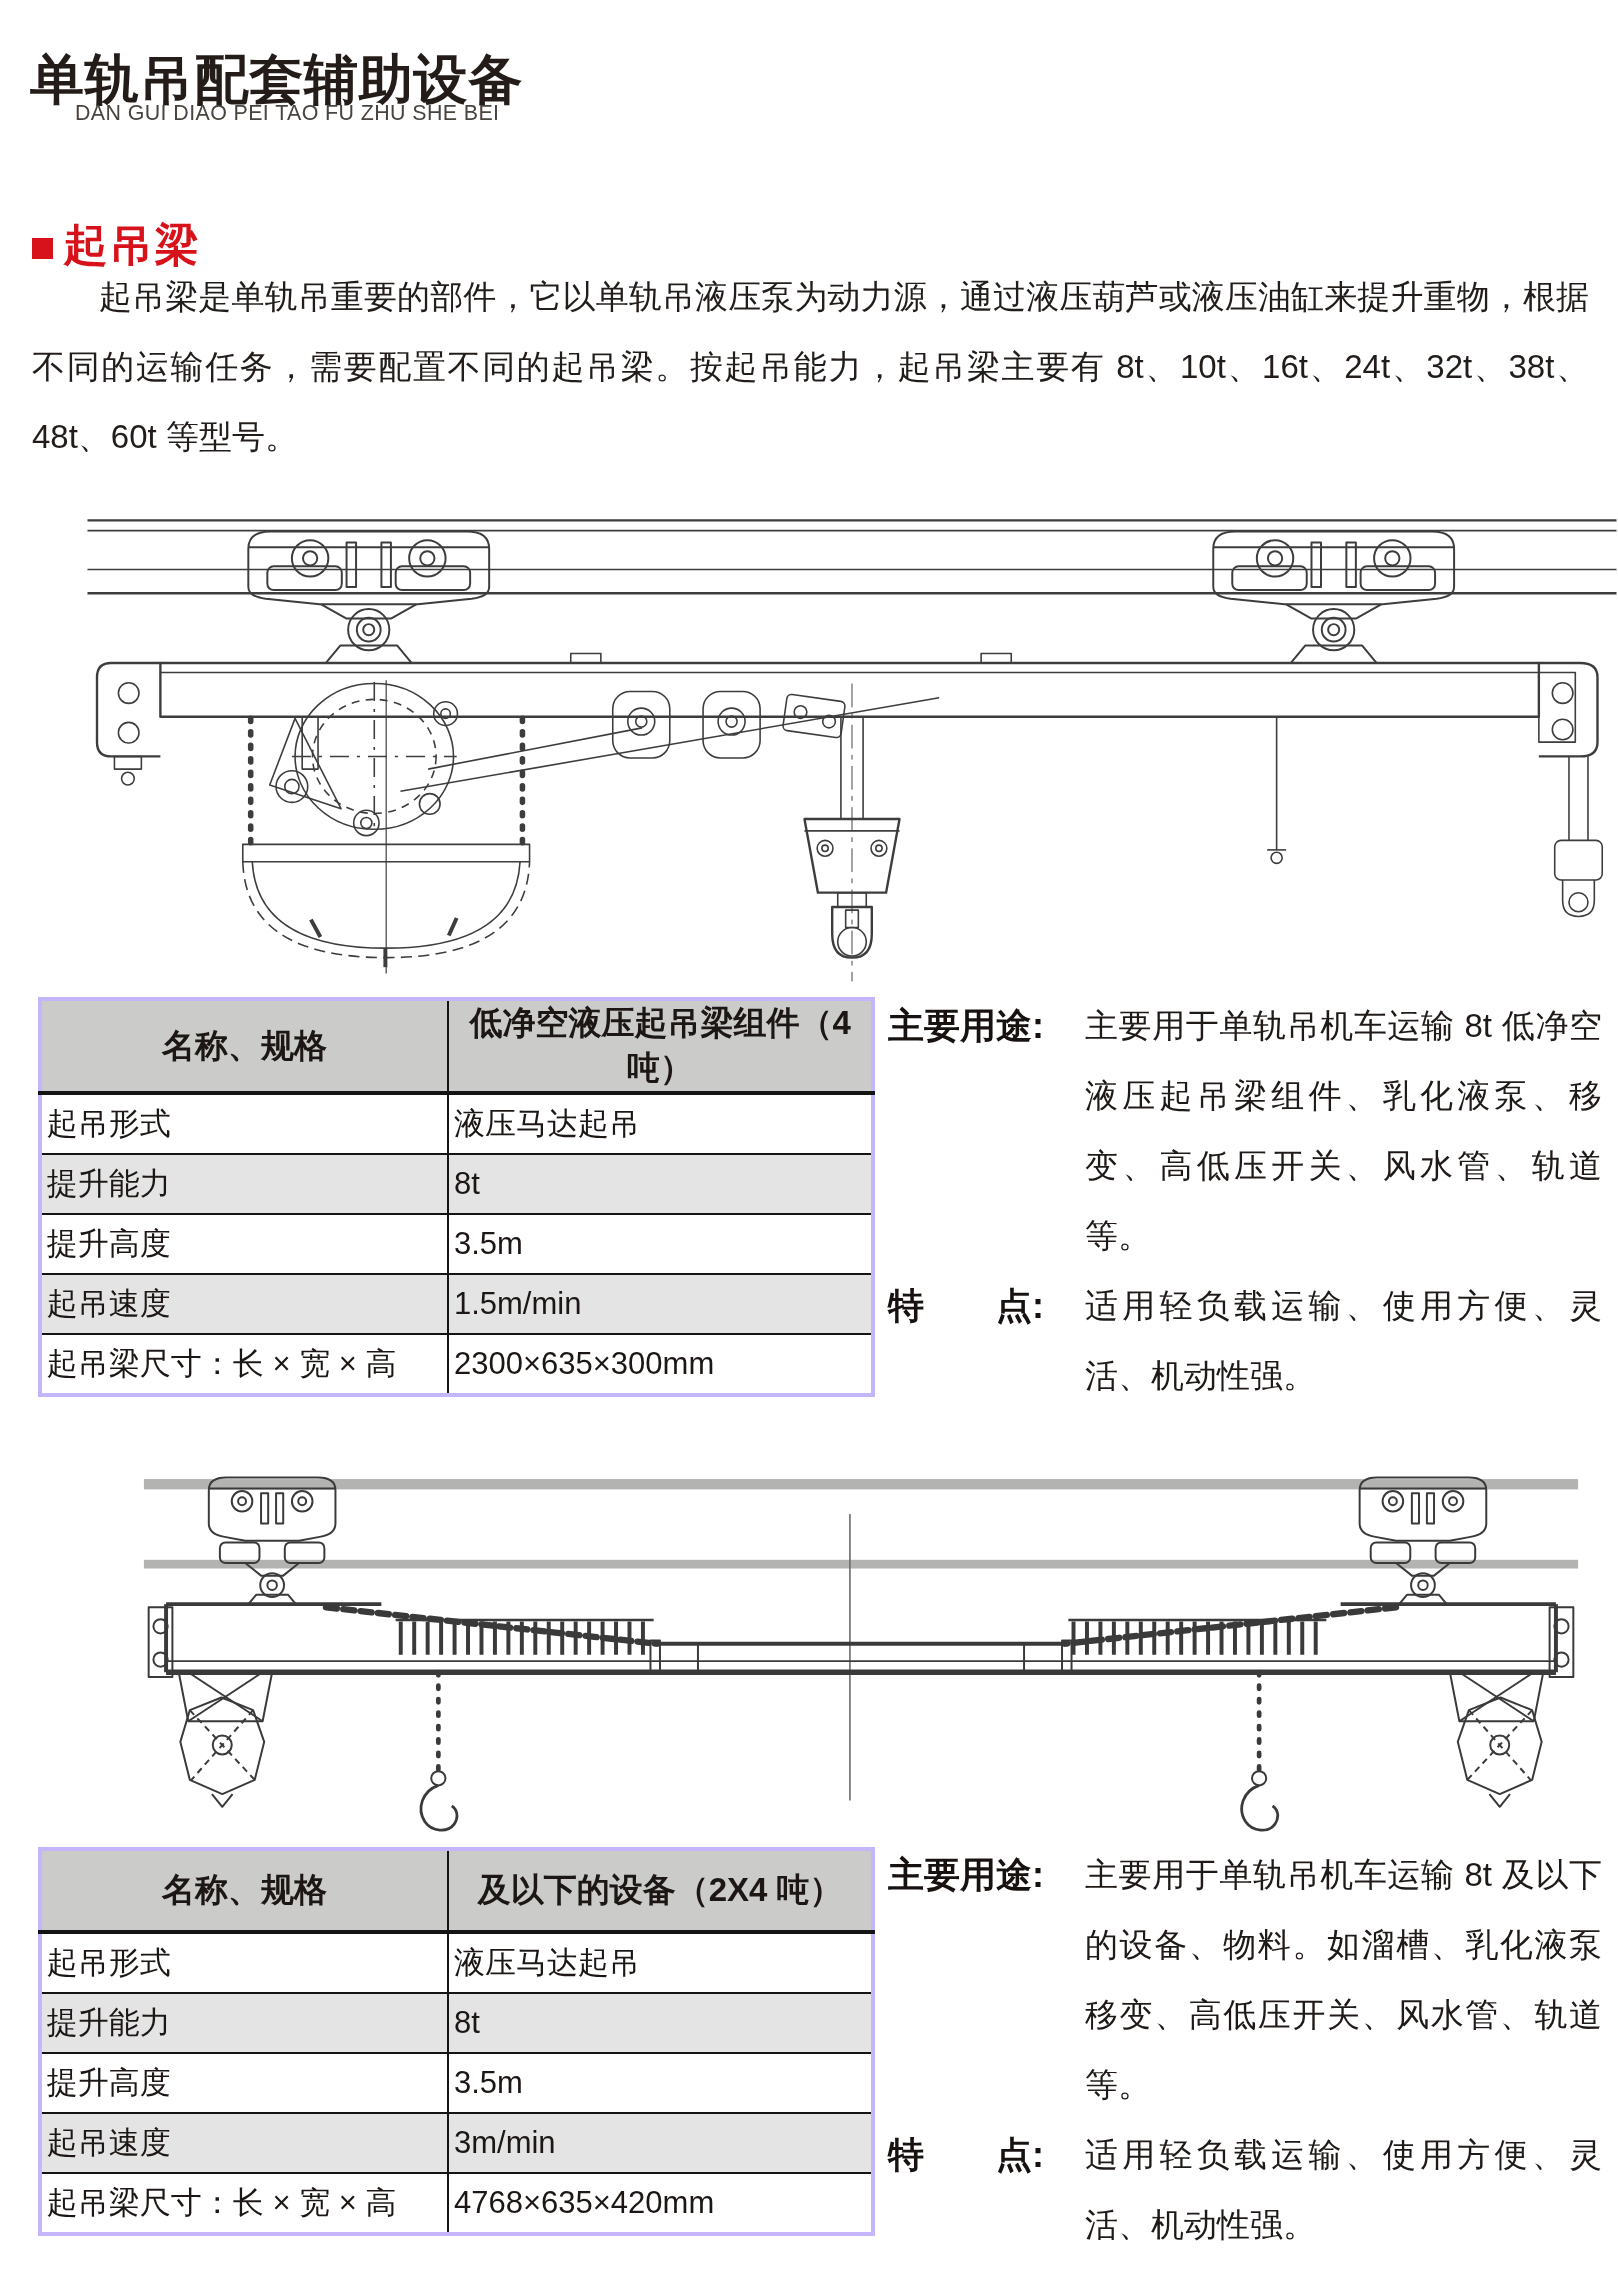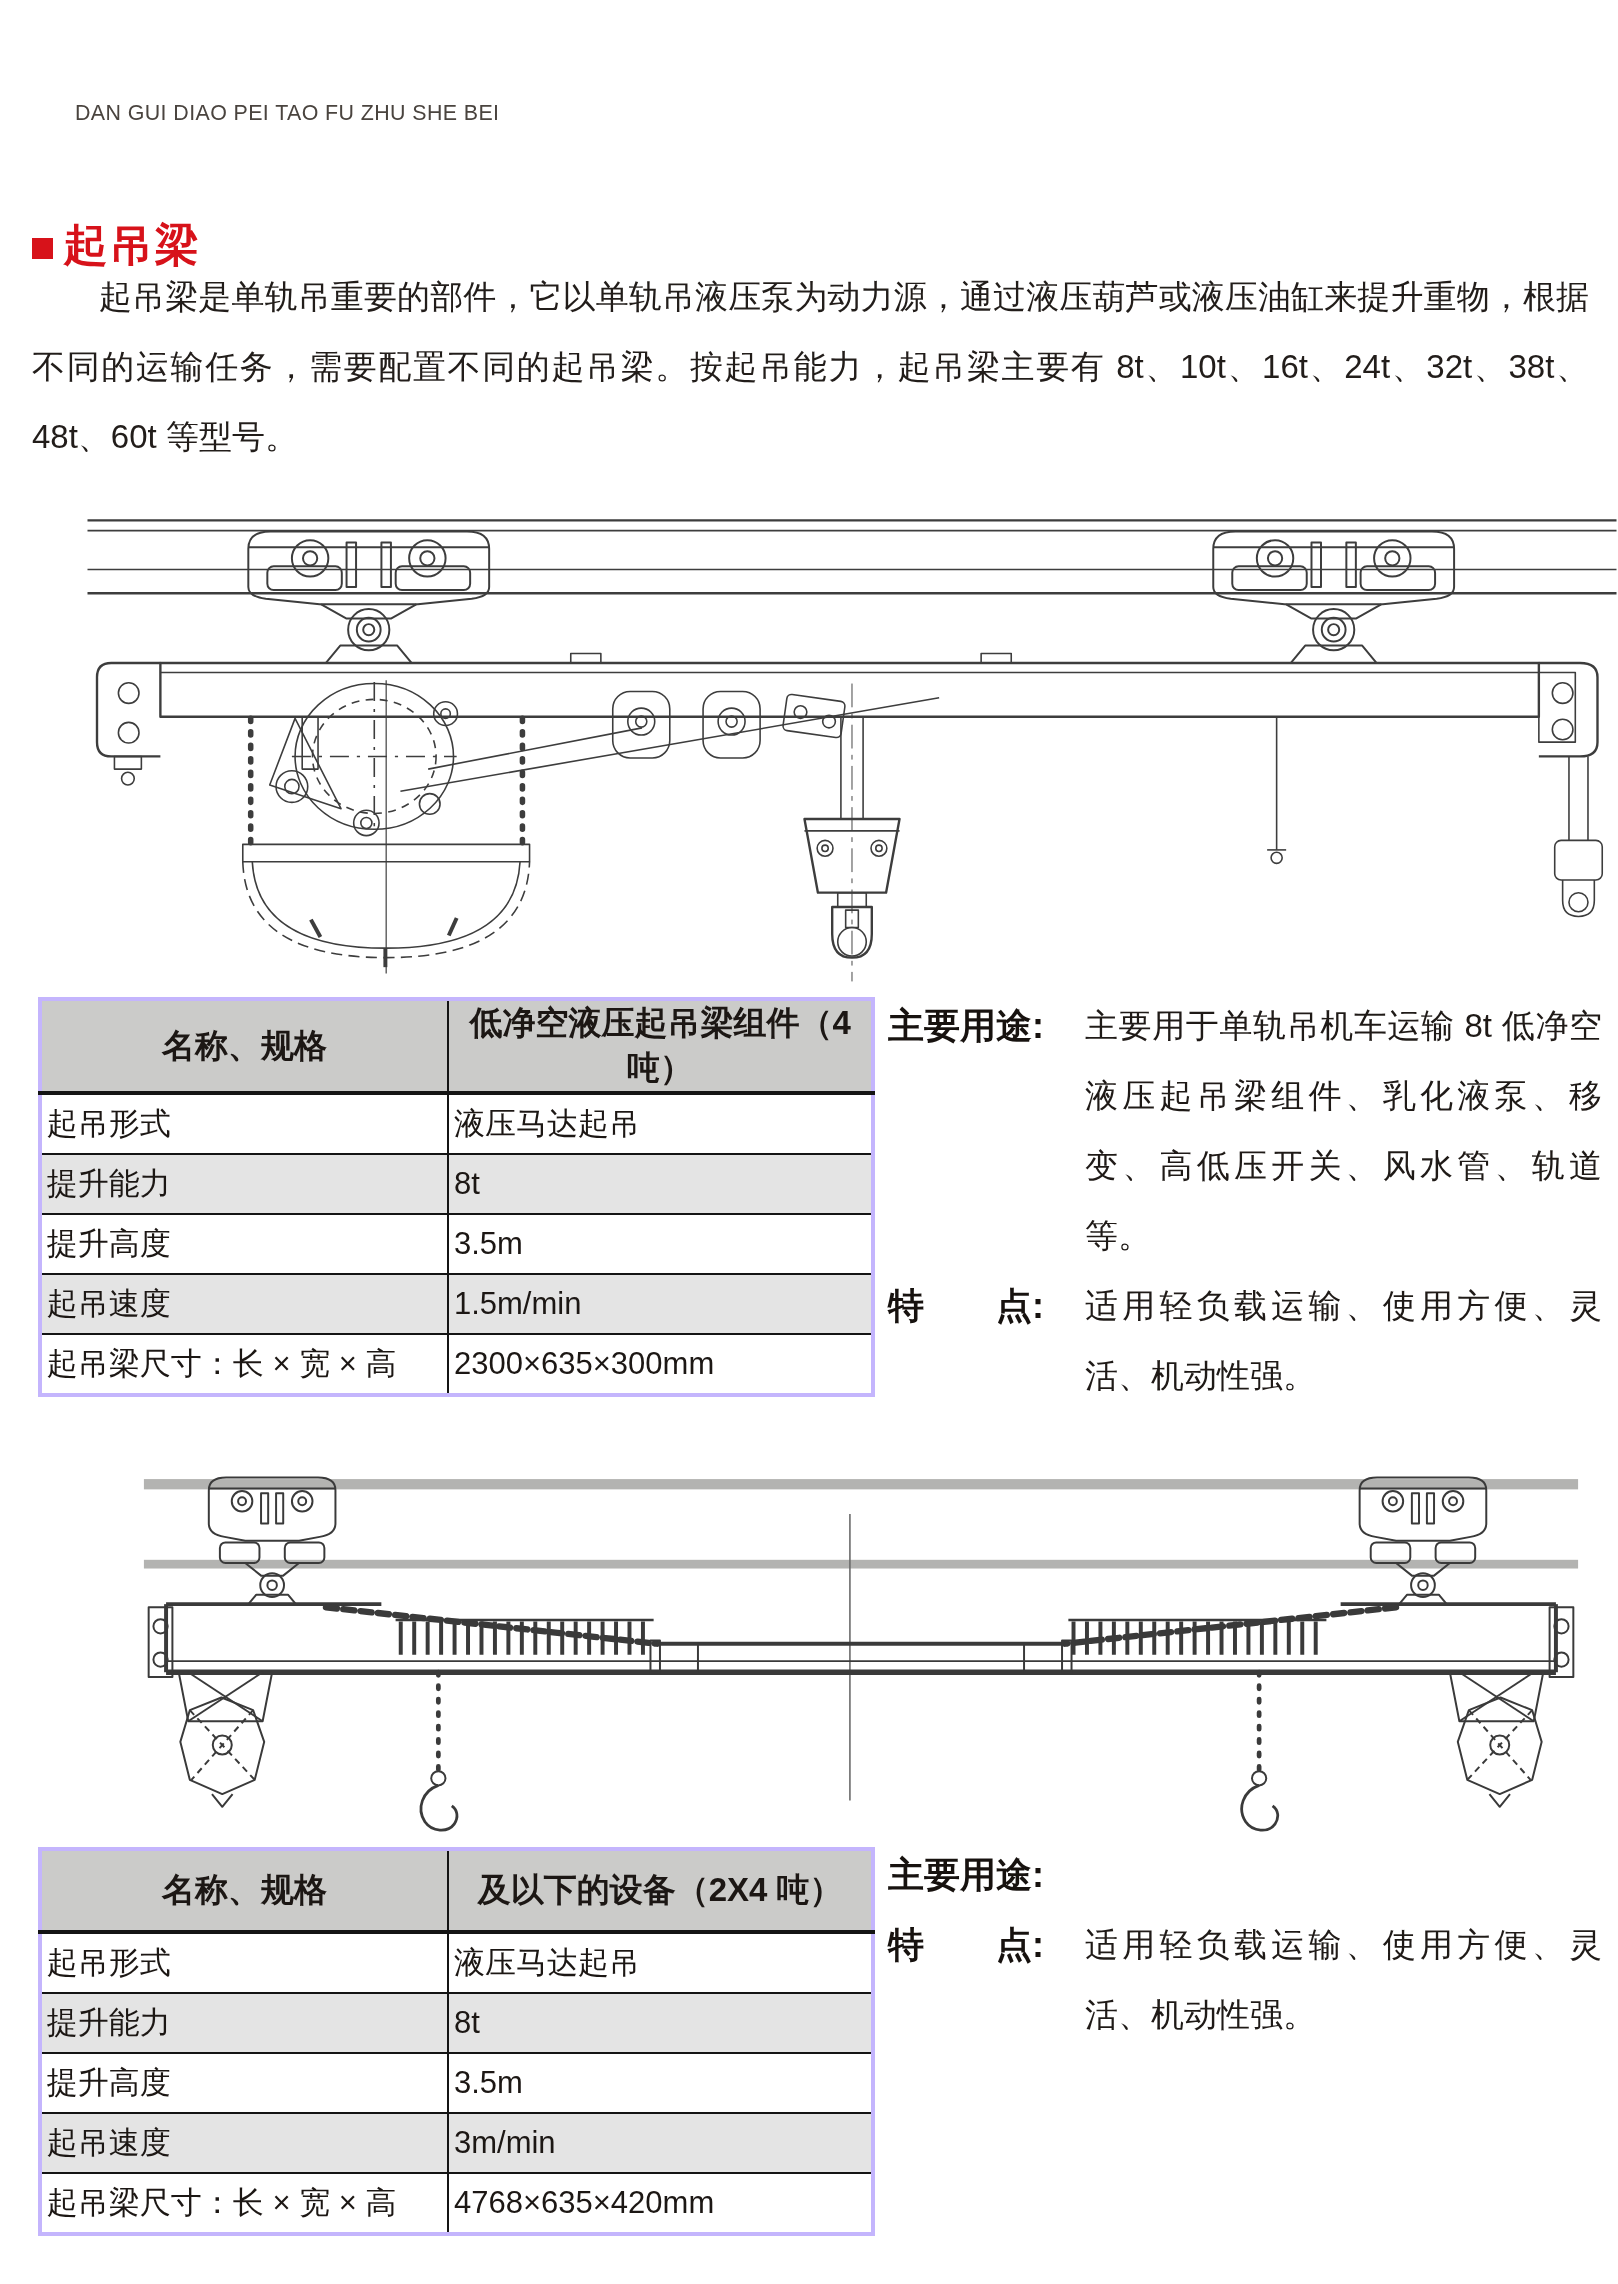--- a/index.html
+++ b/index.html
@@ -52,20 +52,21 @@
   .info-text{width:517px;font-size:33px;line-height:70px;text-align:justify;color:#1f1a17;}
 
   
   .drawing *{vector-effect:none;}
 </style>
 </head>
 <body>
 
 <div class="page">
 
+  <h1 class="title">单轨吊配套辅助设备</h1>
   <div class="pinyin">DAN GUI DIAO PEI TAO FU ZHU SHE BEI</div>
 
   <div class="sec-head">
     <span class="bullet"></span>
     <h2 class="sec-title">起吊梁</h2>
   </div>
 
   <p class="intro">起吊梁是单轨吊重要的部件，它以单轨吊液压泵为动力源，通过液压葫芦或液压油缸来提升重物，根据不同的运输任务，需要配置不同的起吊梁。按起吊能力，起吊梁主要有 8t、10t、16t、24t、32t、38t、48t、60t 等型号。</p>
 
   <svg class="drawing d1" viewBox="0 0 1930 592" xmlns="http://www.w3.org/2000/svg">
@@ -330,20 +331,21 @@
       <tr>
         <td>起吊梁尺寸：长 × 宽 × 高</td>
         <td>4768×635×420mm</td>
       </tr>
     </tbody>
   </table>
 
   <div class="info i2">
     <div class="info-row">
       <div class="info-label">主要用途:</div>
+      <div class="info-text">主要用于单轨吊机车运输 8t 及以下的设备、物料。如溜槽、乳化液泵移变、高低压开关、风水管、轨道等。</div>
     </div>
     <div class="info-row">
       <div class="info-label">特　　点:</div>
       <div class="info-text">适用轻负载运输、使用方便、灵活、机动性强。</div>
     </div>
   </div>
 
 </div>
 
 

